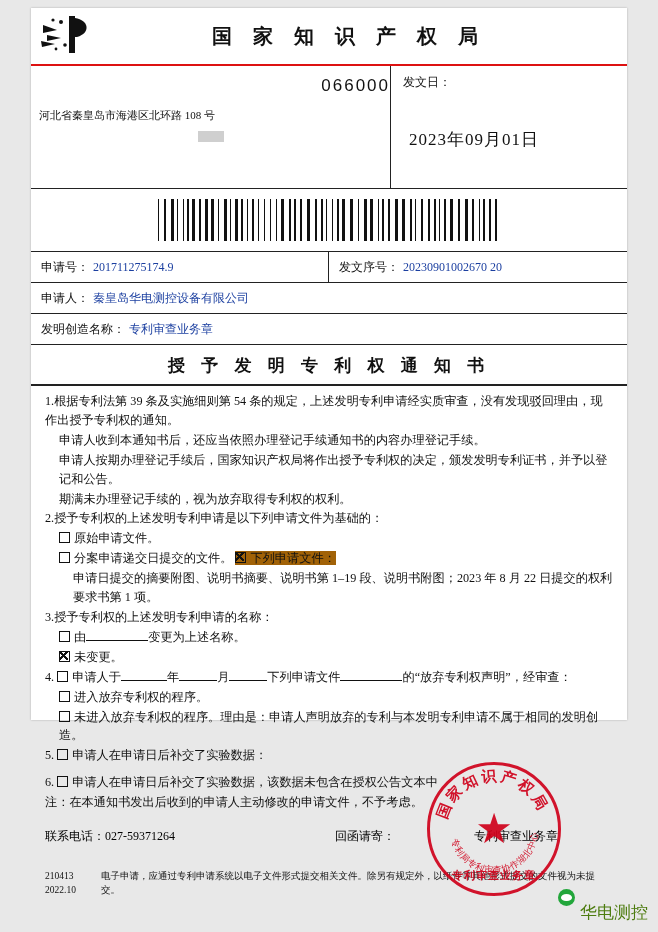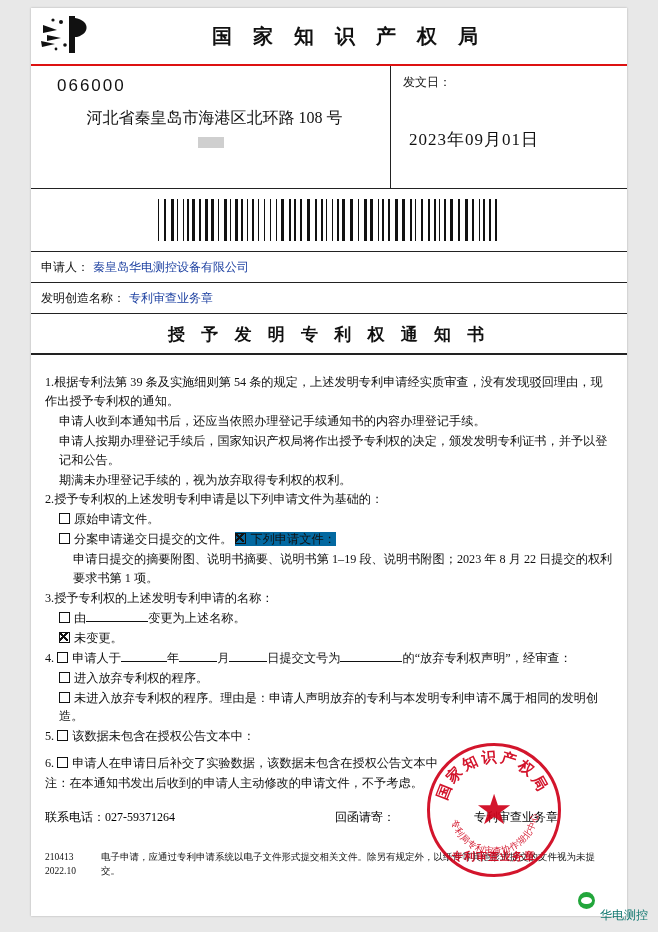--- a/index.html
+++ b/index.html
@@ -4,21 +4,21 @@
 <style>
   html,body{margin:0;padding:0;}
   body{
     width:658px;height:932px;
     background:#e8e8e8;
     font-family:"Liberation Serif", serif;
     overflow:hidden;
   }
   .page{
     position:absolute;left:31px;top:8px;
-    width:596px;height:908px;
+    width:596px;height:712px;
     background:#fff;
     box-shadow:0 0 2px rgba(0,0,0,.25);
   }
   
   .hdr{
     position:relative;height:56px;
     border-bottom:2px solid #d11;
     display:flex;align-items:center;
   }
   .logo{
@@ -27,22 +27,22 @@
   }
   .hdr-title{
     flex:1;text-align:center;
     font-family:"Liberation Serif", serif;
     font-size:20px;font-weight:bold;letter-spacing:8px;
     color:#111;padding-right:30px;
   }
   
   .topbox{display:flex;border-bottom:1px solid #222;}
   .topleft{flex:1;border-right:1px solid #222;padding:10px 0 4px 0;position:relative;height:108px;}
-  .zip{font-size:17px;font-family:"Liberation Sans",sans-serif;margin-left:26px;letter-spacing:2px;color:#111;}
-  .addr{font-size:16px;color:#111;margin-top:12px;text-align:center;padding-left:8px;}
+  .zip{font-size:17px;font-family:"Liberation Sans",sans-serif;margin-left:26px;letter-spacing:2px;color:#111;text-align:right;}
+  .addr{font-size:11px;color:#111;margin-top:12px;text-align:left;padding-left:8px;}
   .greybar{width:26px;height:11px;background:#cfcfcf;margin:8px auto 0 auto;}
   .topright{width:214px;padding:8px 10px 0 12px;position:relative;}
   .fwrq{font-size:12px;color:#111;}
   .datev{
     position:absolute;left:18px;top:62px;
     font-size:17px;color:#111;letter-spacing:1px;
     font-family:"Liberation Serif",serif;
   }
   
   .barcode-wrap{
@@ -58,35 +58,35 @@
   .cell.half.brd{border-right:1px solid #222;}
   .lbl{color:#111;}
   .val{color:#1b3fa0;margin-left:4px;}
   .row.full .cell{width:100%;}
   
   .doctitle{
     text-align:center;font-size:17px;font-weight:bold;letter-spacing:6px;
     padding:9px 0 7px 0;border-bottom:2px solid #222;color:#111;
   }
   
-  .body{padding:18px 14px 0 14px;font-size:12.2px;line-height:1.55;color:#111;}
+  .body{padding:6px 14px 0 14px;font-size:12.2px;line-height:1.55;color:#111;}
   .p{margin:0 0 1px 0;}
   .ind1{padding-left:14px;}
   .ind2{padding-left:28px;}
   .cb{
     display:inline-block;width:9px;height:9px;border:1px solid #111;
     margin-right:4px;position:relative;top:1px;vertical-align:baseline;
   }
   .cb.x::after{
     content:"";position:absolute;left:-1px;top:-1px;width:9px;height:9px;
     background:
       linear-gradient(to bottom right,transparent 44%,#111 44%,#111 56%,transparent 56%),
       linear-gradient(to bottom left,transparent 44%,#111 44%,#111 56%,transparent 56%);
   }
-  .hl{background:#0369a1;text-align:right;}
+  .hl{background:#a16207;text-align:right;}
   .u{display:inline-block;border-bottom:1px solid #111;}
   .u30{width:46px;}.u40{width:62px;}.u25{width:38px;}
   
   .signrow{display:flex;margin-top:16px;font-size:12px;padding:0 14px;position:relative;}
   .signleft{width:290px;}
   .signright{flex:1;}
   .signline{margin-bottom:8px;}
   .seal{
     position:absolute;right:66px;top:-66px;width:128px;height:128px;
     border:3px solid #d0021b;border-radius:50%;
@@ -115,21 +115,21 @@
     position:absolute;right:10px;bottom:8px;display:flex;align-items:center;
   }
   .wx-ico{
     width:17px;height:17px;border-radius:50%;background:#22a63b;margin-right:5px;
     position:relative;
   }
   .wx-ico::after{
     content:"";position:absolute;left:3px;top:5px;width:11px;height:7px;
     background:#fff;border-radius:50% 50% 45% 45%;
   }
-  .wx-txt{font-size:12px;color:#0f766e;margin-top:30px;}
+  .wx-txt{font-size:17px;color:#4d7c0f;margin-top:30px;}
 </style>
 </head>
 <body>
 
 <div class="page">
 
   <div class="hdr">
     <div class="logo">
       <svg width="62" height="46" viewBox="0 0 62 46">
         <path d="M30 3 L36 3 L36 40 L30 40 Z" fill="#111"></path>
@@ -270,20 +270,30 @@
         <i style="width: 1px; background: transparent;"></i>
         <i style="width: 2px;"></i>
         <i style="width: 2px; background: transparent;"></i>
         <i style="width: 2px;"></i>
         <i style="width: 2px; background: transparent;"></i>
         <i style="width: 2px;"></i>
         <i style="width: 2px; background: transparent;"></i>
       </div>
   </div>
 
+  <div class="row">
+    <div class="cell half brd">
+      <span class="lbl">申请号：</span>
+      <span class="val">201711275174.9</span>
+    </div>
+    <div class="cell half">
+      <span class="lbl">发文序号：</span>
+      <span class="val">20230901002670 20</span>
+    </div>
+  </div>
 
   <div class="row full">
     <div class="cell">
       <span class="lbl">申请人：</span>
       <span class="val">秦皇岛华电测控设备有限公司</span>
     </div>
   </div>
 
   <div class="row full">
     <div class="cell">
@@ -313,32 +323,32 @@
     <div class="p">3.授予专利权的上述发明专利申请的名称：</div>
     <div class="p ind1">
       <span class="cb"></span><span>由</span><span class="u u40"></span><span>变更为上述名称。</span>
     </div>
     <div class="p ind1">
       <span class="cb x"></span><span>未变更。</span>
     </div>
 
     <div class="p">
       <span>4.</span>
-      <span class="cb"></span><span>申请人于</span><span class="u u30"></span><span>年</span><span class="u u25"></span><span>月</span><span class="u u25"></span><span>日提交文号为</span><span class="u u40"></span><span>的“放弃专利权声明”，经审查：</span>
+      <span class="cb"></span><span>申请人于</span><span class="u u30"></span><span>年</span><span class="u u25"></span><span>月</span><span class="u u25"></span><span>下列申请文件</span><span class="u u40"></span><span>的“放弃专利权声明”，经审查：</span>
     </div>
     <div class="p ind1">
       <span class="cb"></span><span>进入放弃专利权的程序。</span>
     </div>
     <div class="p ind1">
       <span class="cb"></span><span>未进入放弃专利权的程序。理由是：申请人声明放弃的专利与本发明专利申请不属于相同的发明创造。</span>
     </div>
 
     <div class="p">
       <span>5.</span>
-      <span class="cb"></span><span>该数据未包含在授权公告文本中：</span>
+      <span class="cb"></span><span>申请人在申请日后补交了实验数据：</span>
     </div>
 
     <div class="p" style="margin-top:8px;">
       <span>6.</span>
       <span class="cb"></span><span>申请人在申请日后补交了实验数据，该数据未包含在授权公告文本中</span>
     </div>
     <div class="p">注：在本通知书发出后收到的申请人主动修改的申请文件，不予考虑。</div>
   </div>
 
   <div class="signrow">

